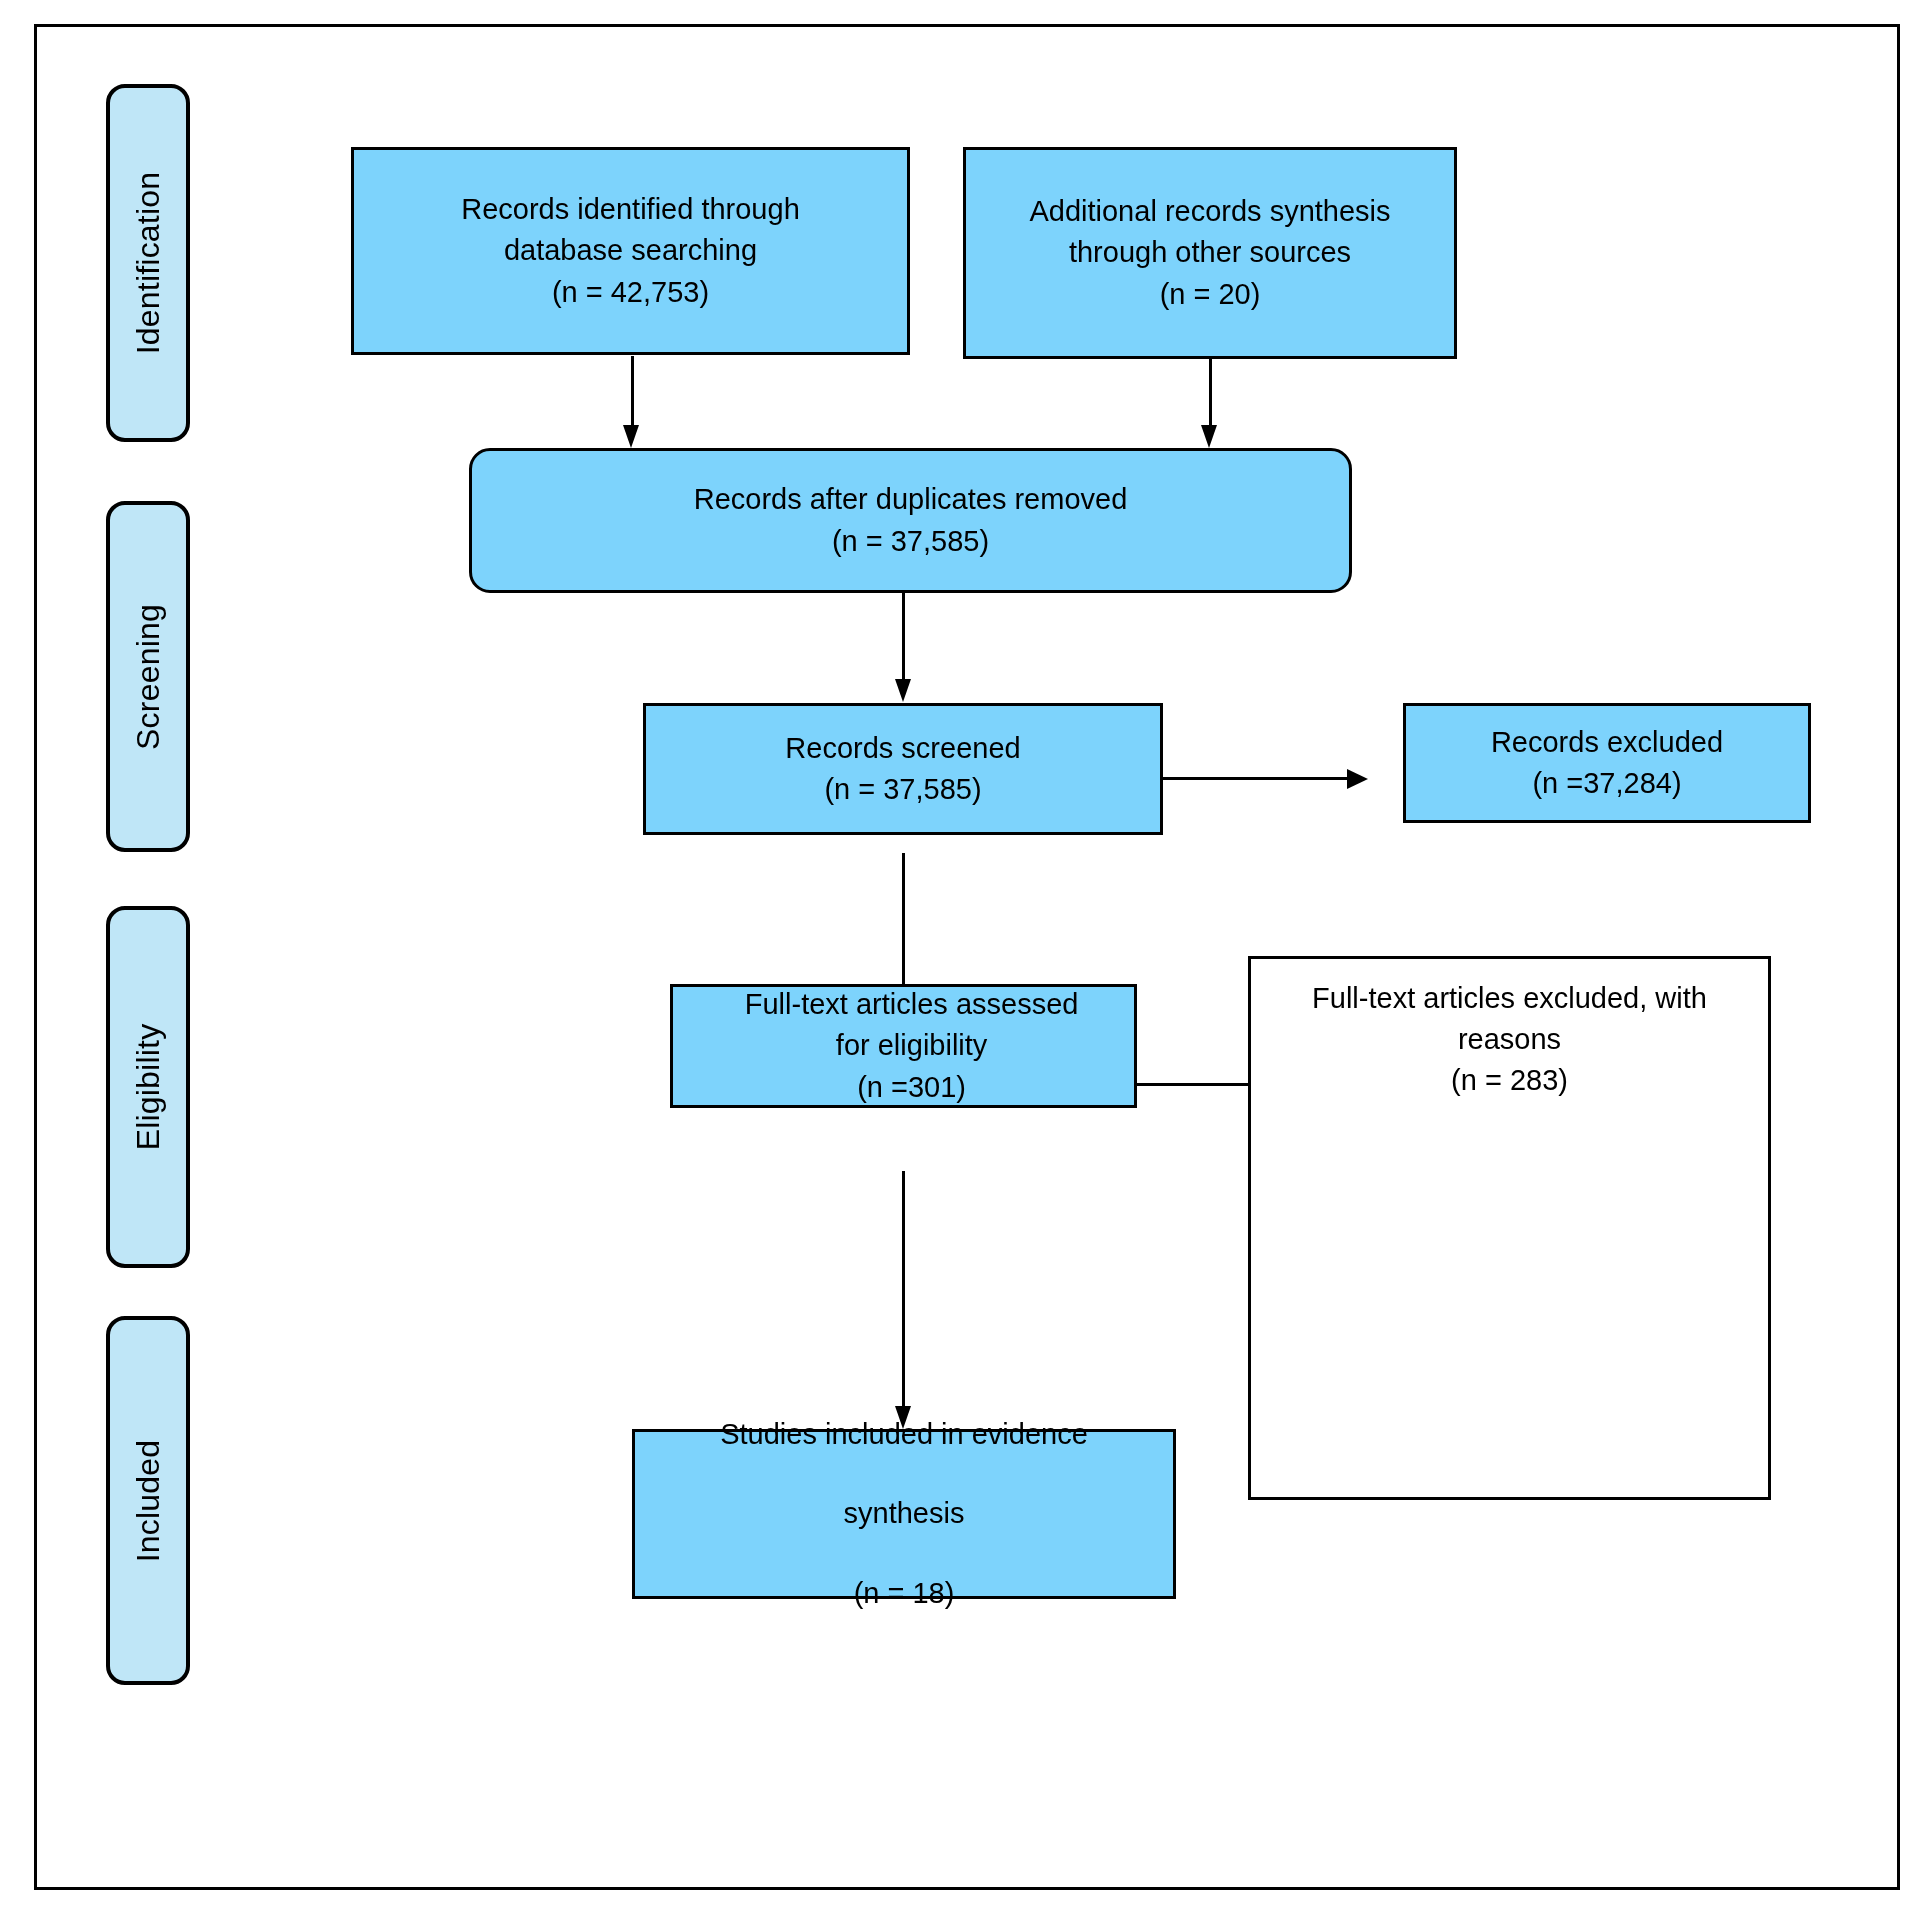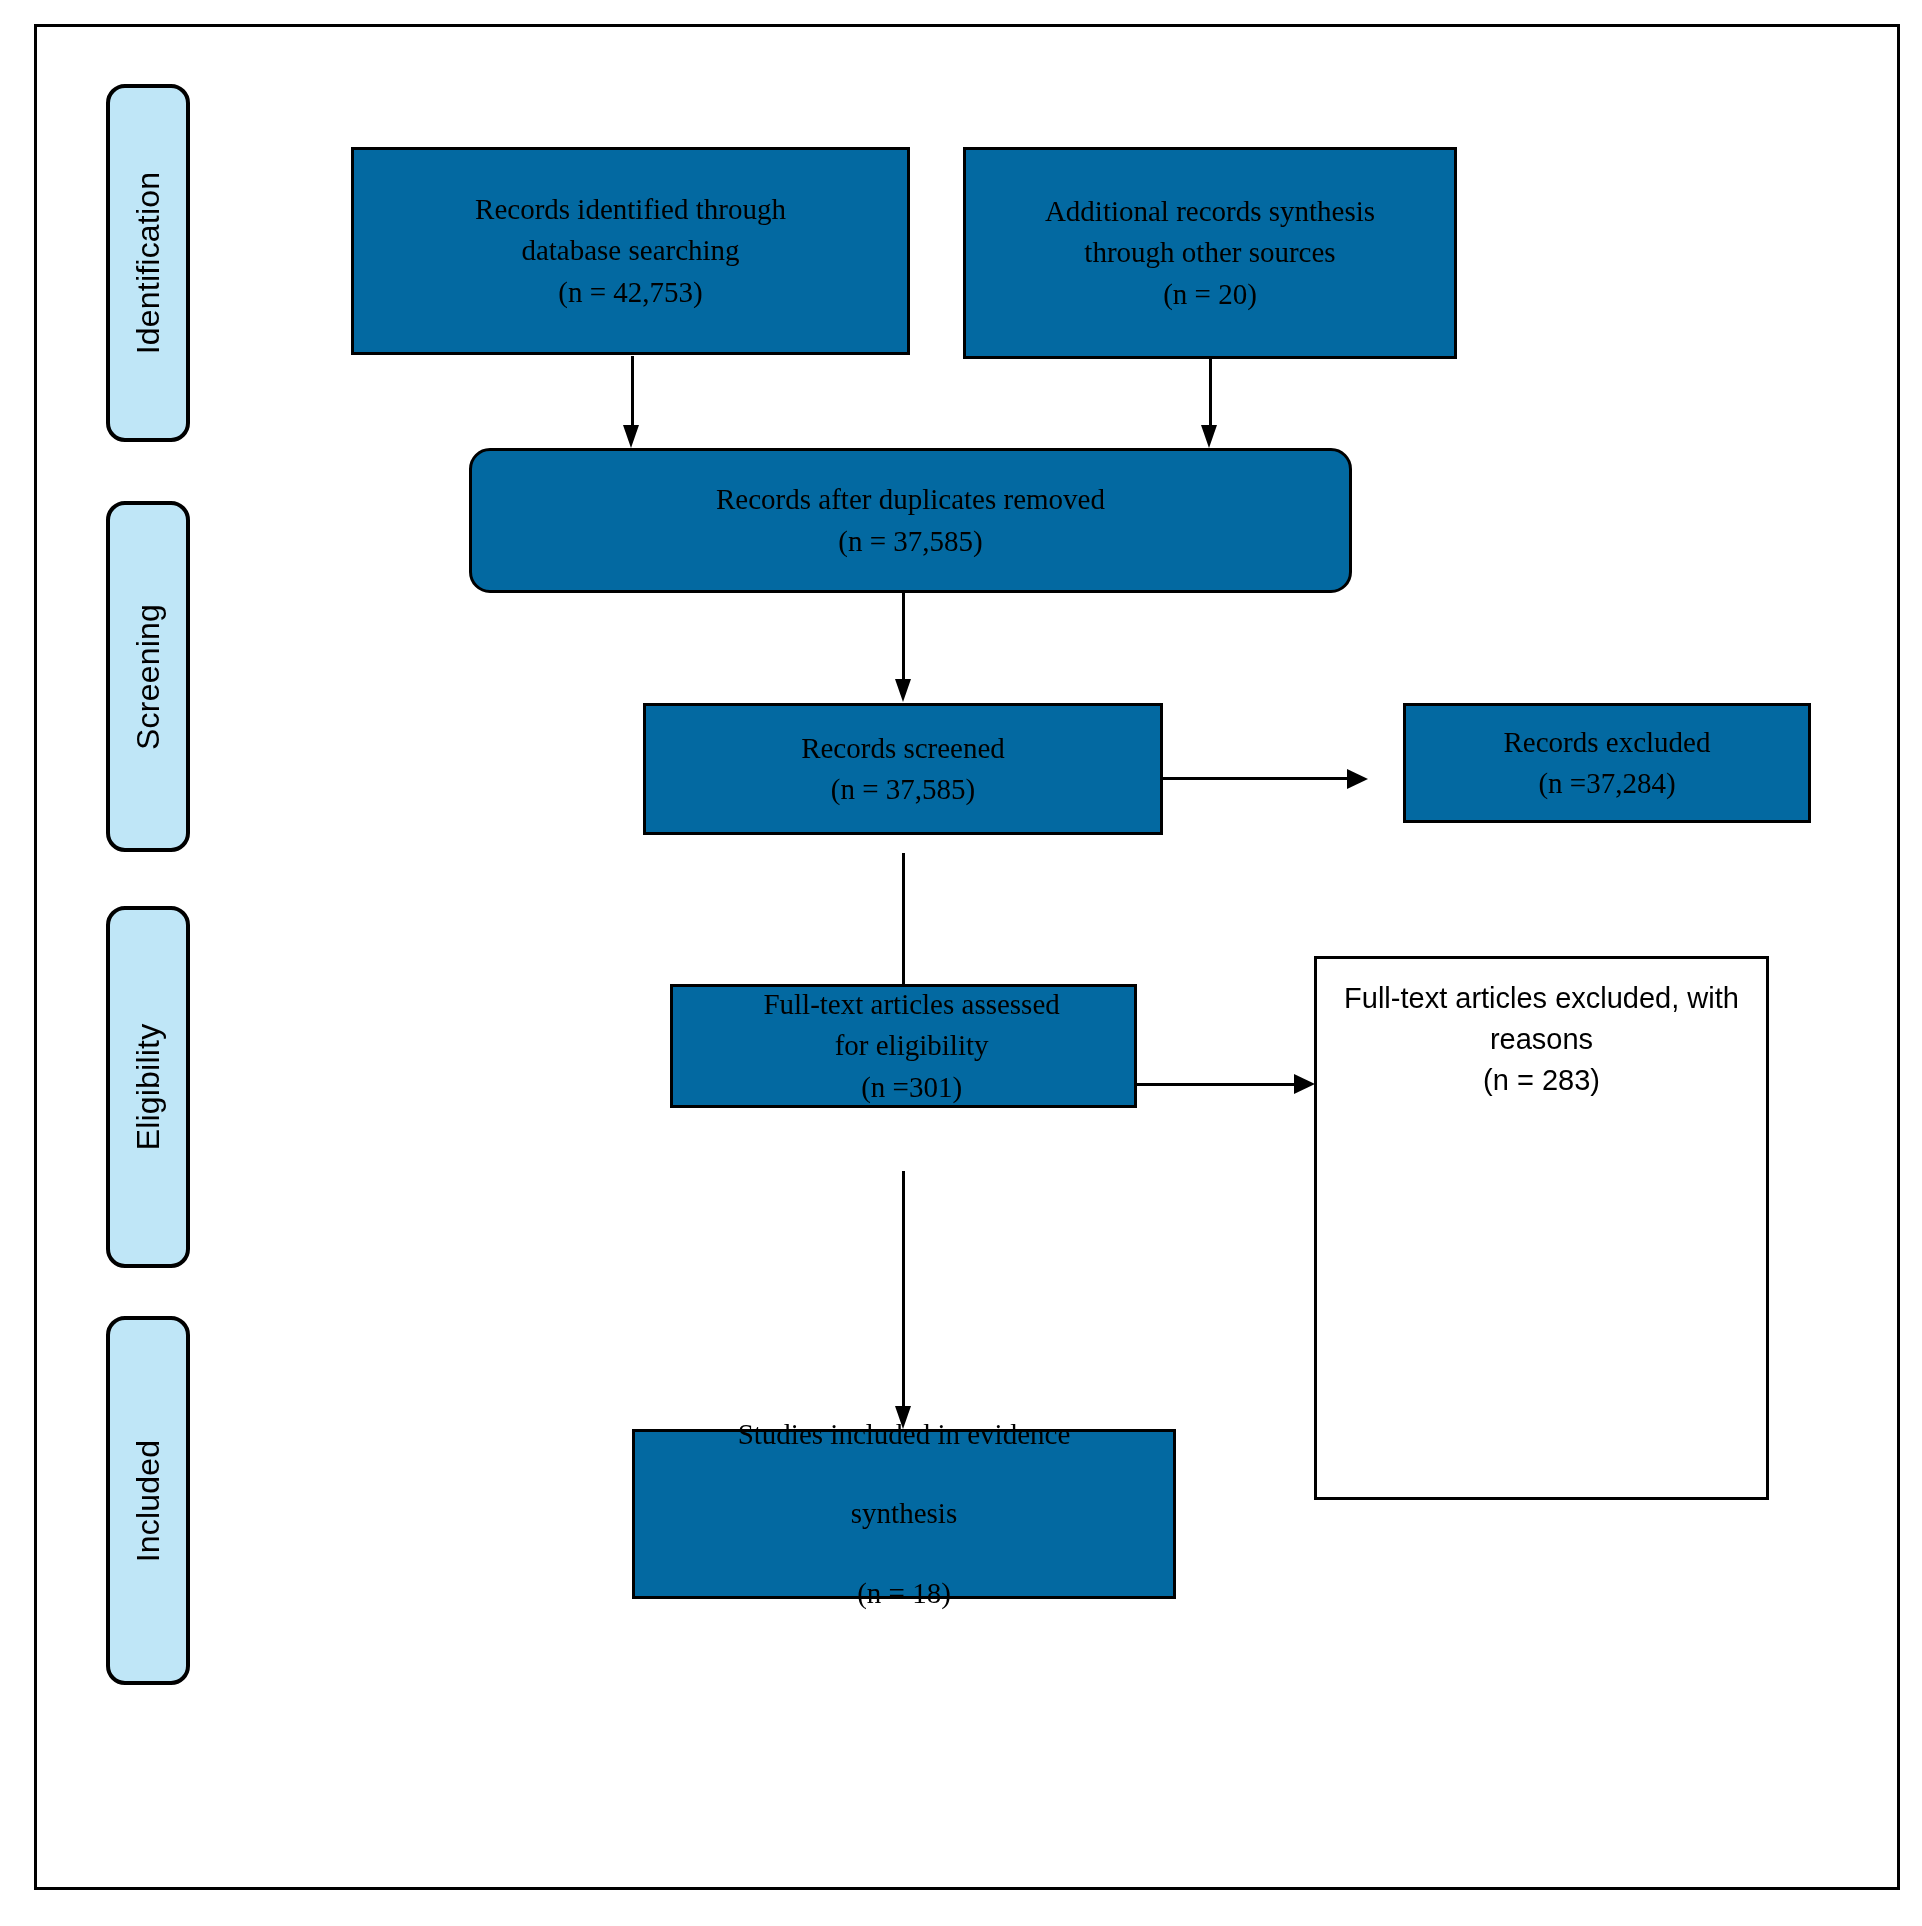--- a/index.html
+++ b/index.html
@@ -51,33 +51,32 @@
     font-size: 32px;
     font-weight: 400;
     letter-spacing: 0.2px;
     color: #000000;
     line-height: 1;
   }
 
   
   .flow-box {
     position: absolute;
-    background: #0369a1;
+    background: #7dd3fc;
     border: 3.2px solid #000000;
     box-sizing: border-box;
     display: flex;
     flex-direction: column;
     align-items: center;
     justify-content: center;
     text-align: center;
     font-size: 29px;
     line-height: 1.42;
     color: #000000;
     padding: 0 11.8px;
-    font-family: Liberation Serif, serif;
   }
   .flow-box .line { display: block; white-space: nowrap; }
 
   
   .reasons-box {
     position: absolute;
     background: #ffffff;
     border: 3.2px solid #000000;
     box-sizing: border-box;
     display: flex;
@@ -197,21 +196,21 @@
 
   <div class="flow-box" style="left:670px; top:984px; width:467px; height:124px;padding-left:28px;">
     <span class="line">Full-text articles assessed</span>
     <span class="line">for eligibility</span>
     <span class="line">(n =301)</span>
   </div>
 
   <div class="h-line" style="left:1137px; top:1083px; width:157px;"></div>
   <div class="arrow-right" style="left:1294px; top:1074px;"></div>
 
-  <div class="reasons-box" style="left:1314px; top:956px; width:455px; height:544px;">
+  <div class="reasons-box" style="left:1248px; top:956px; width:523px; height:544px;">
     <div class="reasons-head">
       <span class="line">Full-text articles excluded, with</span>
       <span class="line">reasons</span>
       <span class="line">(n = 283)</span>
     </div>
   </div>
 
   <div class="v-line" style="left:902px; top:1171px; height:235px;"></div>
   <div class="arrow-down" style="left:895px; top:1406px;"></div>
 

